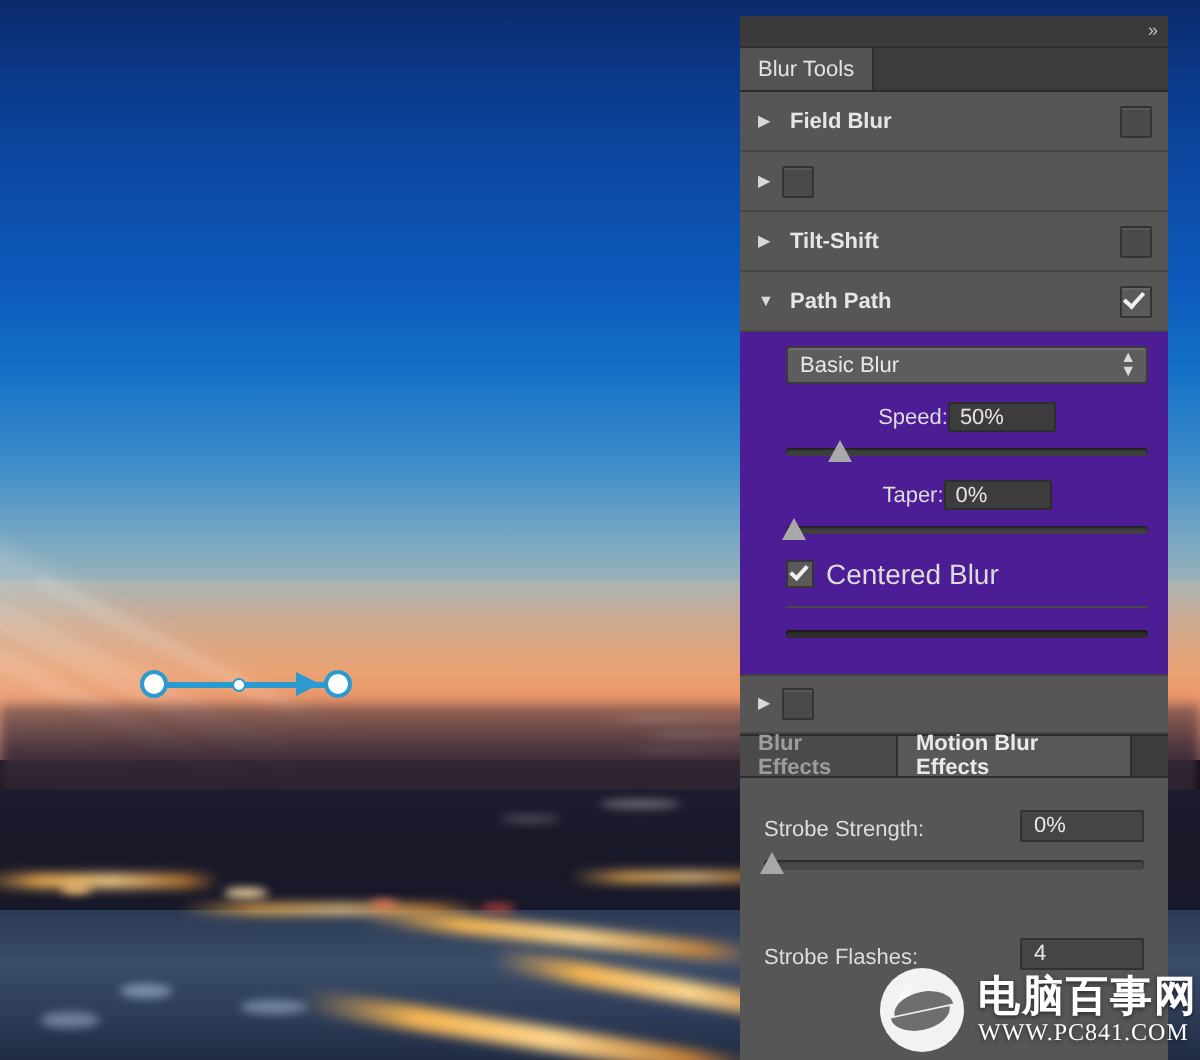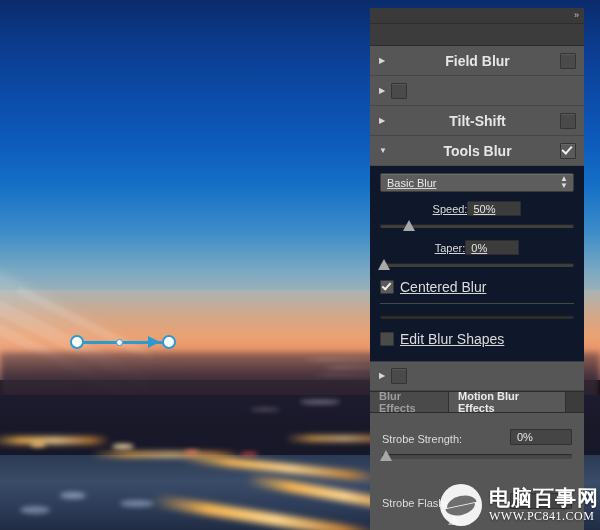--- a/index.html
+++ b/index.html
@@ -197,25 +197,24 @@
     box-sizing: border-box;
     background: #565656;
   }
   .blur-row.open { border-bottom: 1px solid #4a4a4a; }
   .tri {
     width: 12px; font-size: 8px; color: #d9d9d9;
     line-height: 1;
   }
   .blur-name {
     flex: 1;
-    font-size: 14px;
+    font-size: 11px;
     font-weight: bold;
     color: #e6e6e6;
     padding-left: 4px;
-    text-align: center;
   }
   .cbox {
     width: 14px; height: 14px;
     background: #4a4a4a;
     border: 1px solid #343434;
     border-radius: 1px;
     box-shadow: inset 0 1px 0 rgba(255,255,255,0.08);
     position: relative;
   }
   .cbox.checked {
@@ -226,23 +225,22 @@
     position: absolute;
     left: 3px; top: 0px;
     width: 4px; height: 8px;
     border: solid #efefef;
     border-width: 0 2px 2px 0;
     transform: rotate(42deg);
   }
 
   
   .controls {
-    background: #0f172a;
-    padding: 7px 10px 6px 10px;
-    text-decoration: underline;
+    background: #4c1d95;
+    padding: 7px 10px 6px 23px;
   }
   .select {
     height: 17px;
     background: #5d5d5d;
     border: 1px solid #3b3b3b;
     border-radius: 2px;
     display: flex; align-items: center;
     padding: 0 6px;
     font-size: 11px;
     color: #e8e8e8;
@@ -477,20 +475,21 @@
     </div>
   </div>
 
   <div id="panel">
 
     <div class="panel-topbar">
       <span class="collapse-icon">»</span>
     </div>
 
     <div class="tabstrip">
+      <div class="tab active">Blur Tools</div>
       <div class="tab blank"></div>
     </div>
 
     <div class="blur-row">
       <span class="tri">▶</span>
       <span class="blur-name">Field Blur</span>
       <span class="cbox"></span>
     </div>
 
     <div class="blur-row">
@@ -499,21 +498,21 @@
     </div>
 
     <div class="blur-row">
       <span class="tri">▶</span>
       <span class="blur-name">Tilt-Shift</span>
       <span class="cbox"></span>
     </div>
 
     <div class="blur-row open">
       <span class="tri">▼</span>
-      <span class="blur-name">Tools Blur</span>
+      <span class="blur-name">Path Path</span>
       <span class="cbox checked"></span>
     </div>
 
     <div class="controls">
 
       <div class="select">
         <span>Basic Blur</span>
         <span class="spin">▲<br>▼</span>
       </div>
 
@@ -539,24 +538,20 @@
         <span class="cbox-sm checked"></span>
         <span class="checkrow-label">Centered Blur</span>
       </div>
 
       <div class="divider"></div>
 
       <div class="slider">
         <div class="strack disabled"></div>
       </div>
 
-      <div class="checkrow">
-        <span class="cbox-sm off"></span>
-        <span class="checkrow-label">Edit Blur Shapes</span>
-      </div>
     </div>
 
     <div class="blur-row" style="border-top:1px solid #3f3f3f;">
       <span class="tri">▶</span>
       <span class="cbox"></span>
     </div>
 
     <div class="effects-tabs">
       <div class="etab">Blur Effects</div>
       <div class="etab active">Motion Blur Effects</div>

